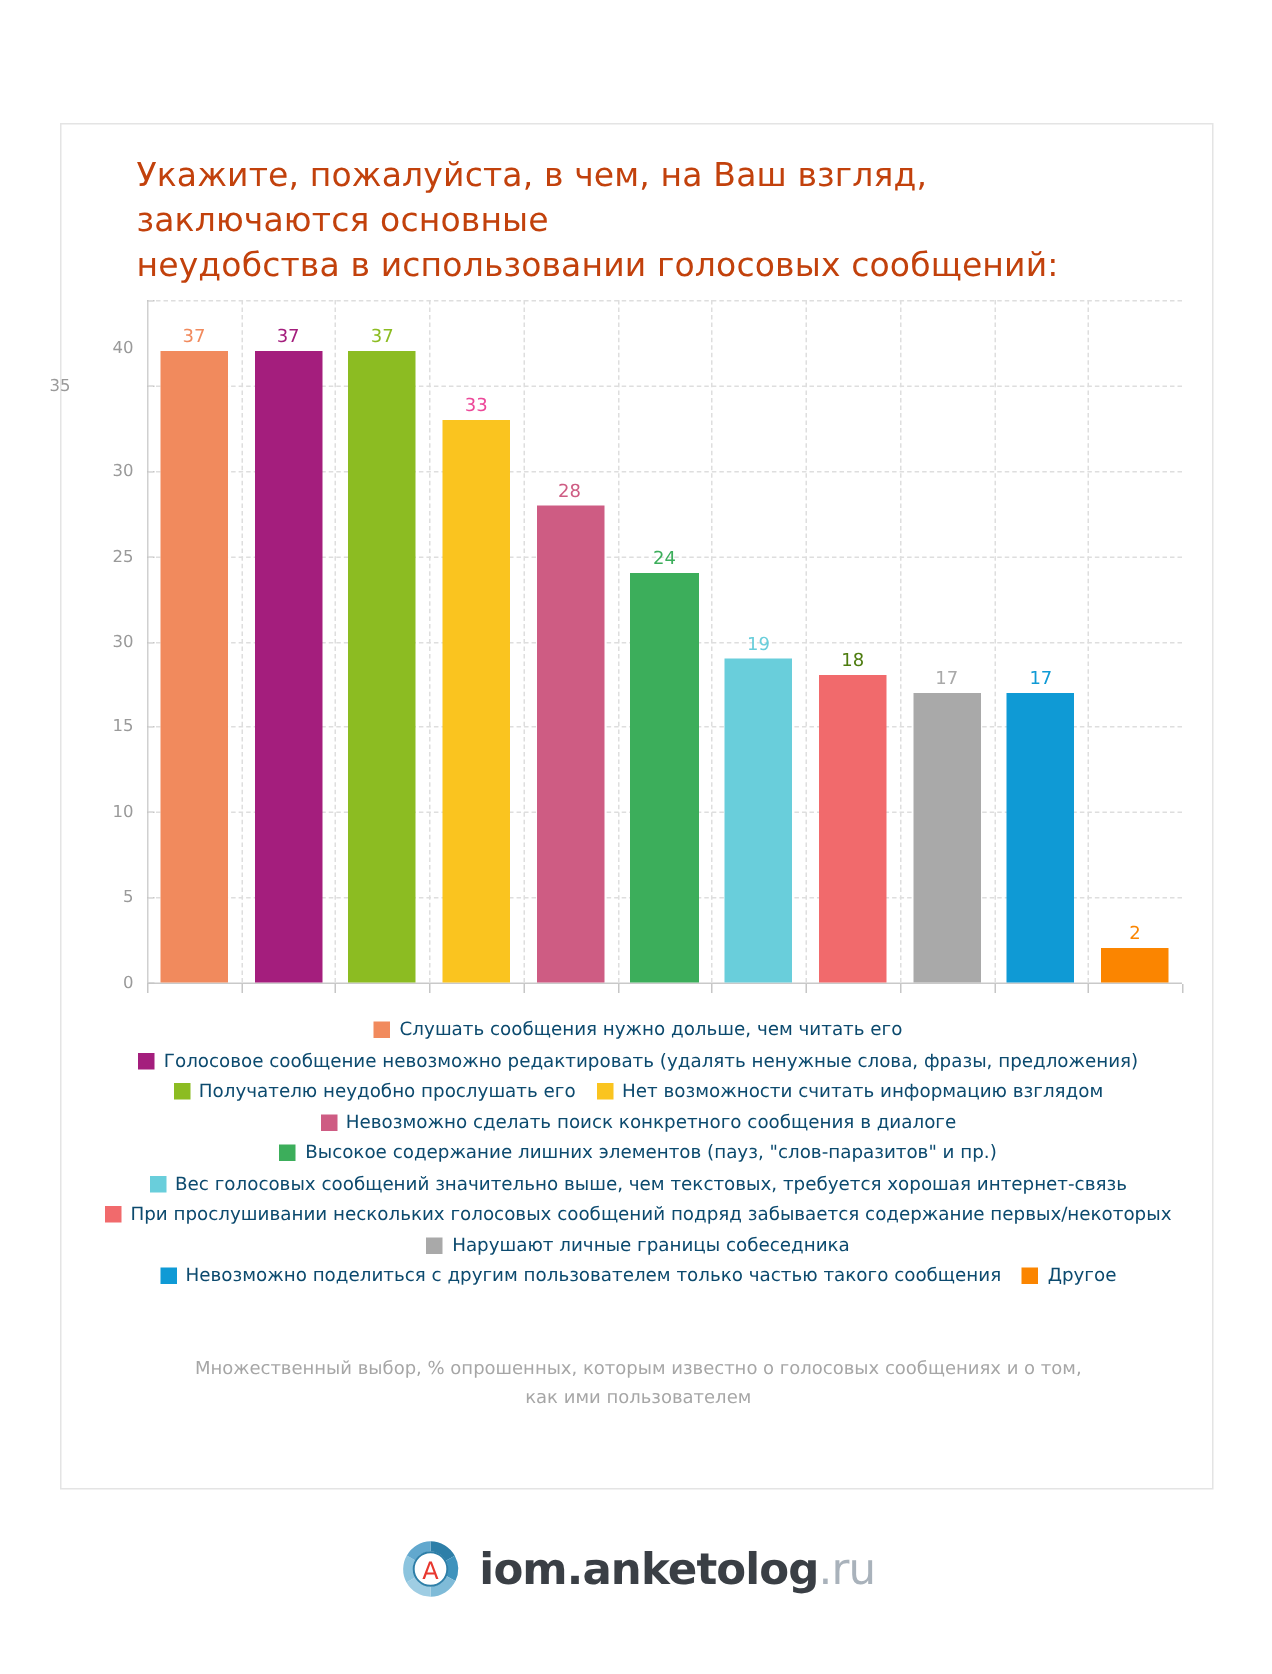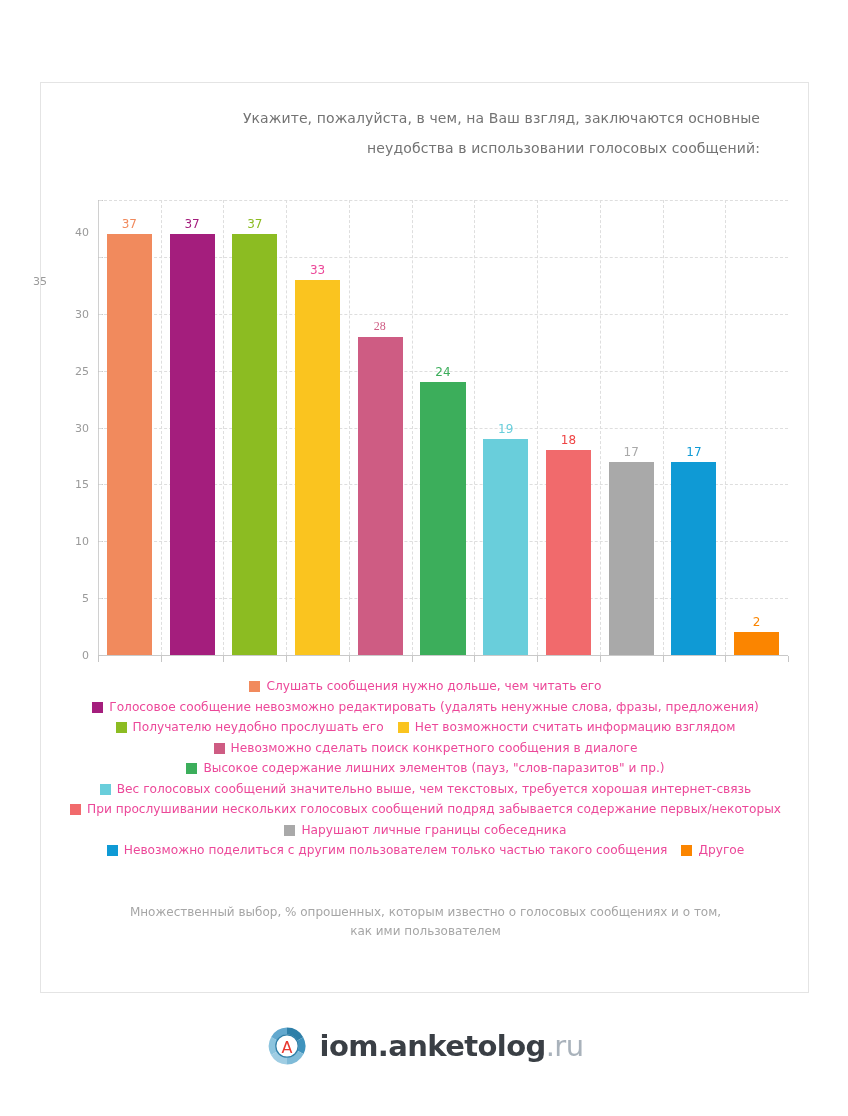--- a/index.html
+++ b/index.html
@@ -20,24 +20,24 @@
     width: 769px; height: 911px;
     background: #ffffff;
     border: 1px solid #e4e4e4;
   }
 
   
   .chart-title {
     position: absolute;
     left: 50px; top: 20px;
     width: 669px;
-    text-align: right;
-    font-size: 14px;
+    text-align: left;
+    font-size: 22px;
     line-height: 30px;
-    color: #737373;
+    color: #c2410c;
     font-weight: 400;
     letter-spacing: 0.1px;
   }
 
   
   .plot-wrap {
     position: absolute;
     left: 0px; top: 105px;
     width: 769px; height: 475px;
   }
@@ -128,21 +128,21 @@
     margin: 0 7px;
     white-space: nowrap;
   }
   .legend-swatch {
     width: 11px; height: 11px;
     margin-right: 6px;
     flex: none;
   }
   .legend-label {
     font-size: 12.2px;
-    color: #ec4899;
+    color: #0c4a6e;
     line-height: 15px;
   }
 
   
   .note {
     position: absolute;
     left: 80px; top: 820px;
     width: 609px;
     text-align: center;
     font-size: 12px;
@@ -195,21 +195,21 @@
           <div class="y-tick-label" style="top: 353.25px; right: 721px;">10</div>
           <div class="y-tick-mark" style="top: 353.25px;"></div>
           <div class="y-tick-label" style="top: 296.375px; right: 721px;">15</div>
           <div class="y-tick-mark" style="top: 296.375px;"></div>
           <div class="y-tick-label" style="top: 239.5px; right: 721px;">30</div>
           <div class="y-tick-mark" style="top: 239.5px;"></div>
           <div class="y-tick-label" style="top: 182.625px; right: 721px;">25</div>
           <div class="y-tick-mark" style="top: 182.625px;"></div>
           <div class="y-tick-label" style="top: 125.75px; right: 721px;">30</div>
           <div class="y-tick-mark" style="top: 125.75px;"></div>
-          <div class="y-tick-label" style="top: 68.875px; right: 763px; margin-top: 24px;">35</div>
+          <div class="y-tick-label" style="top: 68.875px; right: 763px;">35</div>
           <div class="y-tick-mark" style="top: 68.875px;"></div>
           <div class="y-tick-label" style="top: 12px; right: 721px; margin-top: 32px;">40</div>
           <div class="y-tick-mark" style="top: 12px;"></div>
           <div class="x-tick-mark" style="left: 57px;"></div>
           <div class="x-tick-mark" style="left: 119.727px;"></div>
           <div class="x-tick-mark" style="left: 182.455px;"></div>
           <div class="x-tick-mark" style="left: 245.182px;"></div>
           <div class="x-tick-mark" style="left: 307.909px;"></div>
           <div class="x-tick-mark" style="left: 370.636px;"></div>
           <div class="x-tick-mark" style="left: 433.364px;"></div>
@@ -249,35 +249,35 @@
             <div class="bar-value" style="bottom: 423.875px; color: rgb(164, 30, 125);">37</div>
           </div>
           <div class="bar-col" style="left: 134.236px; width: 45.1636px;">
             <div class="bar" style="left: 0px; width: 45.1636px; height: 420.875px; background: rgb(140, 188, 34);"></div>
             <div class="bar-value" style="bottom: 423.875px; color: rgb(140, 188, 34);">37</div>
           </div>
           <div class="bar-col" style="left: 196.964px; width: 45.1636px;">
             <div class="bar" style="left: 0px; width: 45.1636px; height: 375.375px; background: rgb(250, 196, 31);"></div>
             <div class="bar-value" style="bottom: 378.375px; color: #ec4899;">33</div>
           </div>
-          <div class="bar-col" style="left: 259.691px; width: 44px; font-family: Liberation Serif, serif;">
+          <div class="bar-col" style="left: 259.691px; width: 44px;">
             <div class="bar" style="left: 0px; width: 45.1636px; height: 318.5px; background: rgb(206, 92, 131);"></div>
             <div class="bar-value" style="bottom: 321.5px; color: rgb(206, 92, 131);">28</div>
           </div>
           <div class="bar-col" style="left: 322.418px; width: 45.1636px;">
             <div class="bar" style="left: 0px; width: 45.1636px; height: 273px; background: rgb(60, 174, 91);"></div>
             <div class="bar-value" style="bottom: 276px; color: rgb(60, 174, 91);">24</div>
           </div>
           <div class="bar-col" style="left: 385.145px; width: 45.1636px;">
             <div class="bar" style="left: 0px; width: 45.1636px; height: 216.125px; background: rgb(105, 206, 219);"></div>
             <div class="bar-value" style="bottom: 219.125px; color: rgb(105, 206, 219);">19</div>
           </div>
           <div class="bar-col" style="left: 447.873px; width: 45.1636px;">
             <div class="bar" style="left: 0px; width: 45.1636px; height: 204.75px; background: rgb(241, 106, 108);"></div>
-            <div class="bar-value" style="bottom: 207.75px; color: #ef4444;">18</div>
+            <div class="bar-value" style="bottom: 207.75px; color: #4d7c0f;">18</div>
           </div>
           <div class="bar-col" style="left: 510.6px; width: 45.1636px;">
             <div class="bar" style="left: 0px; width: 45.1636px; height: 193.375px; background: rgb(169, 169, 169);"></div>
             <div class="bar-value" style="bottom: 196.375px; color: rgb(169, 169, 169);">17</div>
           </div>
           <div class="bar-col" style="left: 573.327px; width: 45.1636px;">
             <div class="bar" style="left: 0px; width: 45.1636px; height: 193.375px; background: rgb(15, 154, 213);"></div>
             <div class="bar-value" style="bottom: 196.375px; color: rgb(15, 154, 213);">17</div>
           </div>
           <div class="bar-col" style="left: 636.055px; width: 45.1636px;">

